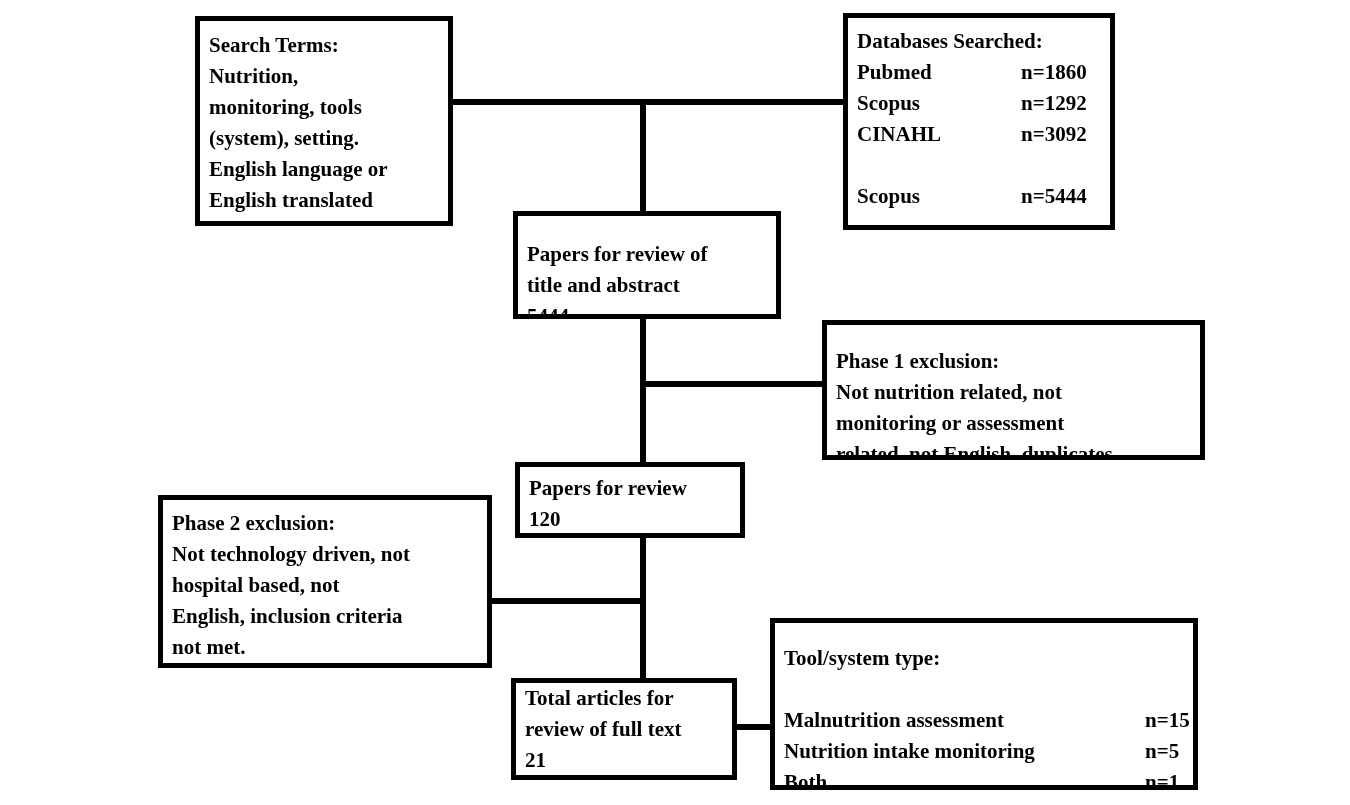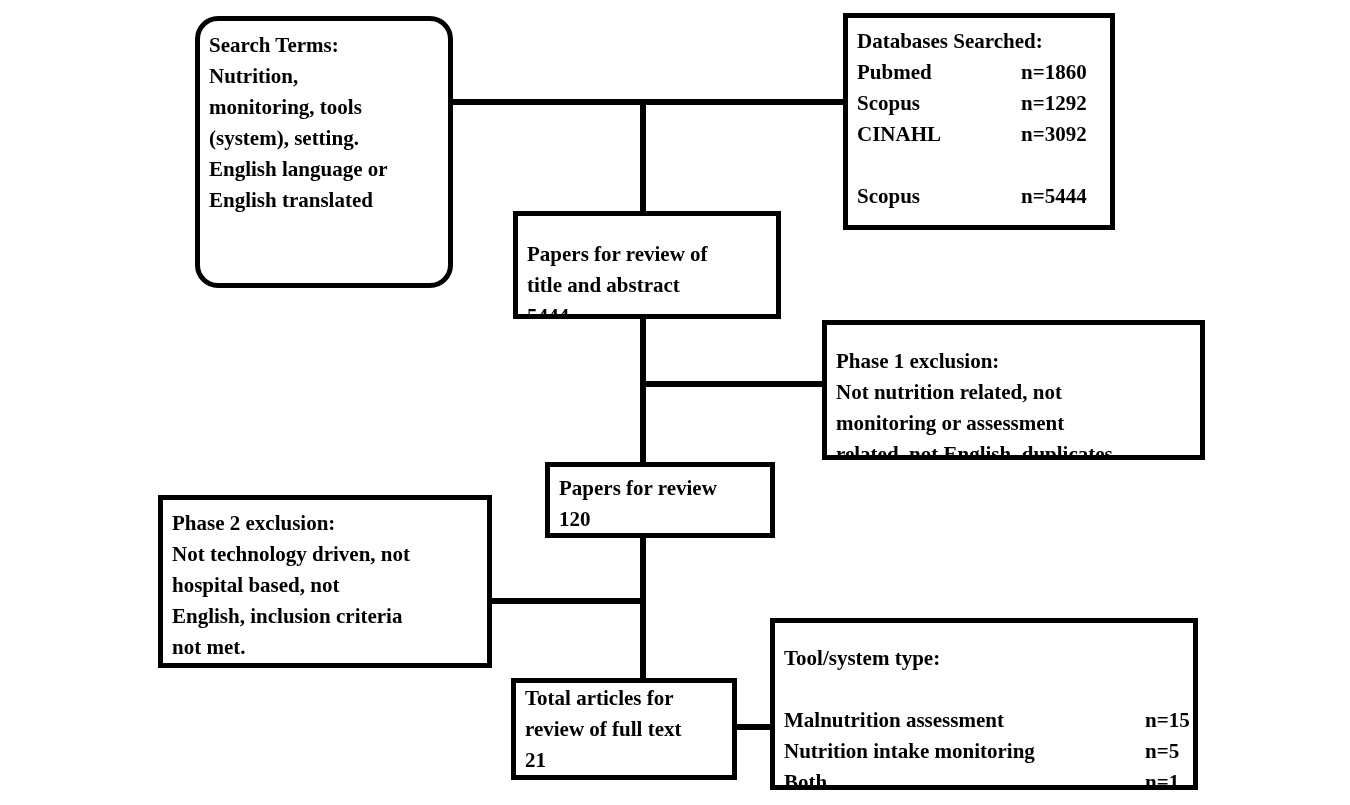--- a/index.html
+++ b/index.html
@@ -48,21 +48,21 @@
 <div class="stage">
 
   <div class="conn" style="left:451px; top:99px; width:394px; height:6px;"></div>
   <div class="conn" style="left:640px; top:99px; width:6px; height:112px;"></div>
   <div class="conn" style="left:640px; top:315px; width:6px; height:150px;"></div>
   <div class="conn" style="left:643px; top:381px; width:179px; height:6px;"></div>
   <div class="conn" style="left:640px; top:535px; width:6px; height:146px;"></div>
   <div class="conn" style="left:489px; top:598px; width:154px; height:6px;"></div>
   <div class="conn" style="left:735px; top:724px; width:38px; height:6px;"></div>
 
-  <div class="box" style="left:195px; top:16px; width:258px; height:272px; padding-top:9px;border-radius:23px;">
+  <div class="box" style="left:195px; top:16px; width:258px; height:210px; padding-top:9px;">
     <div class="lines">Search Terms:
 Nutrition,
 monitoring, tools
 (system), setting.
 English language or
 English translated</div>
   </div>
 
   <div class="box" style="left:843px; top:13px; width:272px; height:217px; padding-top:8px;">
     <div>Databases Searched:</div>
@@ -91,21 +91,21 @@
 5444</div>
   </div>
 
   <div class="box" style="left:822px; top:320px; width:383px; height:140px; padding-top:21px;">
     <div class="lines">Phase 1 exclusion:
 Not nutrition related, not
 monitoring or assessment
 related, not English, duplicates.</div>
   </div>
 
-  <div class="box" style="left:545px; top:462px; width:230px; height:76px; padding-top:6px;">
+  <div class="box" style="left:515px; top:462px; width:230px; height:76px; padding-top:6px;">
     <div class="lines">Papers for review
 120</div>
   </div>
 
   <div class="box" style="left:158px; top:495px; width:334px; height:173px; padding-top:8px;">
     <div class="lines">Phase 2 exclusion:
 Not technology driven, not
 hospital based, not
 English, inclusion criteria
 not met.</div>

